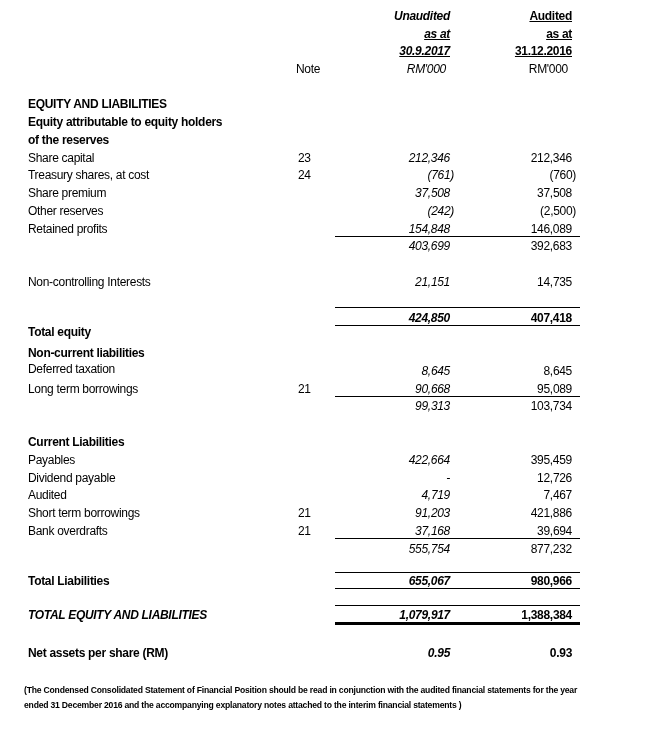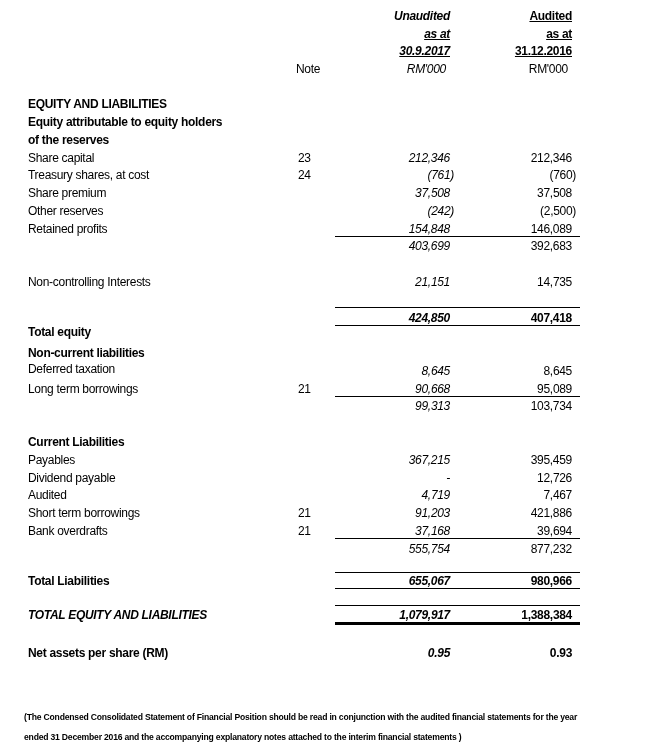--- a/index.html
+++ b/index.html
@@ -13,23 +13,22 @@
     .note { left: 298px; }
     .c1 { right: 214px; text-align: right; font-style: italic; }  
     .c2 { right: 92px; text-align: right; }   
     .b { font-weight: bold; }
     .u { text-decoration: underline; }
     .hdr { font-weight: bold; }
     .line { position: absolute; height: 0; border-top: 1px solid #000; left: 335px; width: 245px; }
     .thick { border-top: 3px solid #000; }
     .footnote {
       position: absolute; left: 24px; top: 683px; width: 560px;
-      font-size: 8.6px; font-weight: bold; line-height: 20px; letter-spacing: -0.2px;
+      font-size: 8.6px; font-weight: bold; line-height: 15px; letter-spacing: -0.2px;
       white-space: normal;
-      margin-top: 24px;
     }
   </style>
 </head>
 <body>
 
 <div class="abs c1 hdr" style="top:9px;">Unaudited</div>
 <div class="abs c1 hdr u" style="top:27px;">as at</div>
 <div class="abs c1 hdr u" style="top:44px;">30.9.2017</div>
 <div class="abs c1" style="top:62px; right:218px;">RM'000</div>
 
@@ -97,21 +96,21 @@
   <div class="abs c1" style="top:382px;">90,668</div>
   <div class="abs c2" style="top:382px;">95,089</div>
 </div>
 <div class="line" style="top:396px;"></div>
 <div class="abs c1" style="top:399px;">99,313</div>
 <div class="abs c2" style="top:399px;">103,734</div>
 
 <div class="abs lbl b" style="top:435px;">Current Liabilities</div>
 <div>
   <div class="abs lbl" style="top:453px;">Payables</div>
-  <div class="abs c1" style="top:453px;">367,215</div>
+  <div class="abs c1" style="top:453px;">422,664</div>
   <div class="abs c2" style="top:453px;">395,459</div>
 </div>
 <div>
   <div class="abs lbl" style="top:471px;">Dividend payable</div>
   <div class="abs c1" style="top:471px;">-</div>
   <div class="abs c2" style="top:471px;">12,726</div>
 </div>
 <div>
   <div class="abs lbl" style="top:488px;">Audited</div>
   <div class="abs c1" style="top:488px;">4,719</div>

